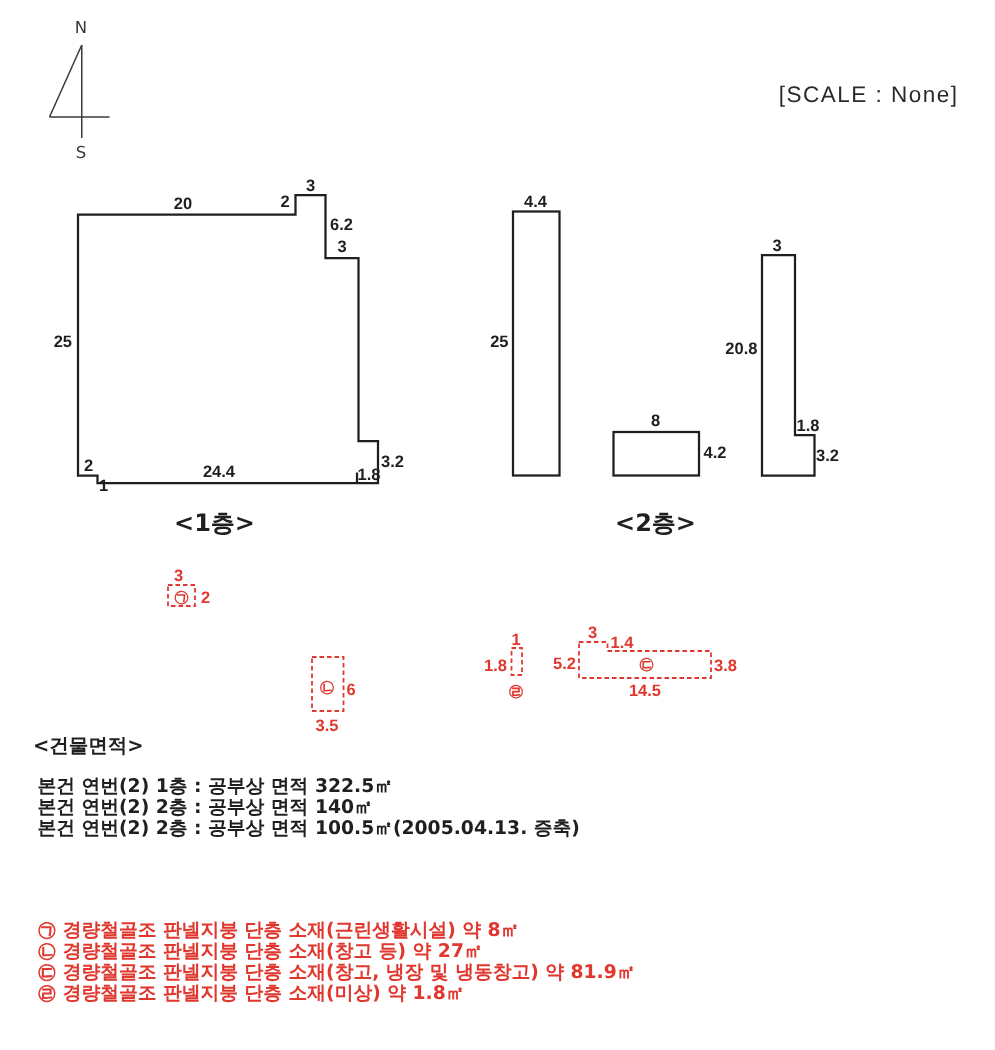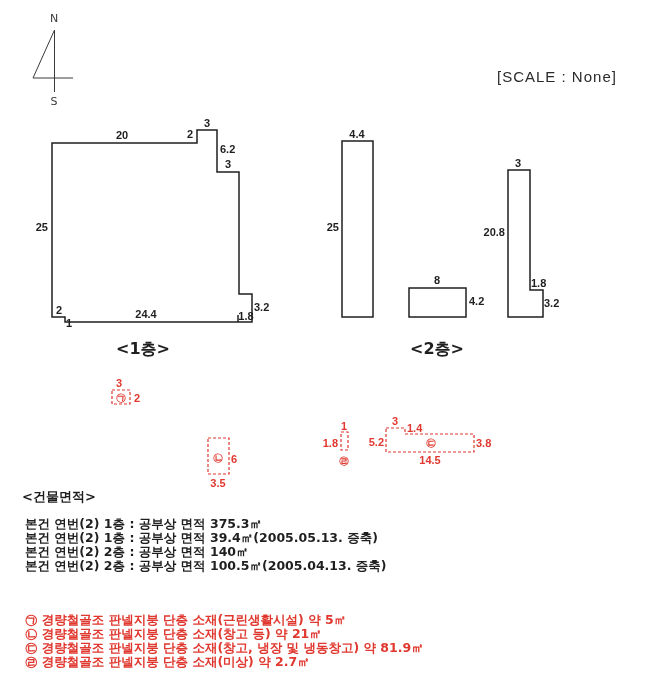--- a/index.html
+++ b/index.html
@@ -14,21 +14,21 @@
   svg.drawing { position:absolute; left:0; top:0; }
   .plan-line { fill:none; stroke:var(--ink); stroke-width:1.5; stroke-linejoin:miter; }
   .thin-line { fill:none; stroke:#3a3a3a; stroke-width:1; }
   .red-line  { fill:none; stroke:var(--red); stroke-width:1.2; stroke-dasharray:3 2; }
   .dim  { font:bold 11px "Liberation Sans","DejaVu Sans",sans-serif; fill:var(--ink); }
   .dimr { font:bold 11px "Liberation Sans","DejaVu Sans",sans-serif; fill:var(--red); }
   .sym  { font:bold 10px "DejaVu Sans","Liberation Sans",sans-serif; fill:var(--red); }
   .caption { font:bold 16px "DejaVu Sans","Liberation Sans",sans-serif; fill:var(--ink); }
   .ns { font:11px "DejaVu Sans","Liberation Sans",sans-serif; fill:#3a3a3a; }
   .scale-note {
-    position:absolute; left:497px; top:68px; width:142px; text-align:left;
+    position:absolute; left:497px; top:55px; width:142px; text-align:right;
     font:15px "Liberation Sans","DejaVu Sans",sans-serif; letter-spacing:1px; color:#2a2a2a;
   }
   .text-section { position:absolute; left:22px; }
   .area-section { top:488px; color:var(--ink); }
   .annex-section { top:613px; color:var(--red); }
   .sec-header { font:bold 13px "DejaVu Sans","Liberation Sans",sans-serif; margin-bottom:11px; }
   .sec-lines { padding-left:3px; }
   .sec-line { font:bold 12.5px "DejaVu Sans","Liberation Sans",sans-serif; height:14px; line-height:14px; white-space:nowrap; }
 </style>
 </head>
@@ -105,29 +105,28 @@
       <text class="dimr" x="430" y="464" text-anchor="middle">14.5</text>
       <text class="sym" x="431" y="446" text-anchor="middle">㉢</text>
     </g>
   </svg>
 
   <div class="scale-note">[SCALE : None]</div>
 
   <div class="text-section area-section">
     <div class="sec-header">&lt;건물면적&gt;</div>
     <div class="sec-lines">
-      <div class="sec-line">본건 연번(2) 1층 : 공부상 면적 375.3㎡</div>
-      <div class="sec-line">본건 연번(2) 1층 : 공부상 면적 39.4㎡(2005.05.13. 증축)</div>
+      <div class="sec-line">본건 연번(2) 1층 : 공부상 면적 322.5㎡</div>
       <div class="sec-line">본건 연번(2) 2층 : 공부상 면적 140㎡</div>
       <div class="sec-line">본건 연번(2) 2층 : 공부상 면적 100.5㎡(2005.04.13. 증축)</div>
     </div>
   </div>
 
   <div class="text-section annex-section">
     <div class="sec-lines">
-      <div class="sec-line">㉠ 경량철골조 판넬지붕 단층 소재(근린생활시설) 약 5㎡</div>
-      <div class="sec-line">㉡ 경량철골조 판넬지붕 단층 소재(창고 등) 약 21㎡</div>
+      <div class="sec-line">㉠ 경량철골조 판넬지붕 단층 소재(근린생활시설) 약 8㎡</div>
+      <div class="sec-line">㉡ 경량철골조 판넬지붕 단층 소재(창고 등) 약 27㎡</div>
       <div class="sec-line">㉢ 경량철골조 판넬지붕 단층 소재(창고, 냉장 및 냉동창고) 약 81.9㎡</div>
-      <div class="sec-line">㉣ 경량철골조 판넬지붕 단층 소재(미상) 약 2.7㎡</div>
+      <div class="sec-line">㉣ 경량철골조 판넬지붕 단층 소재(미상) 약 1.8㎡</div>
     </div>
   </div>
 
 </div>
 
 </body></html>

